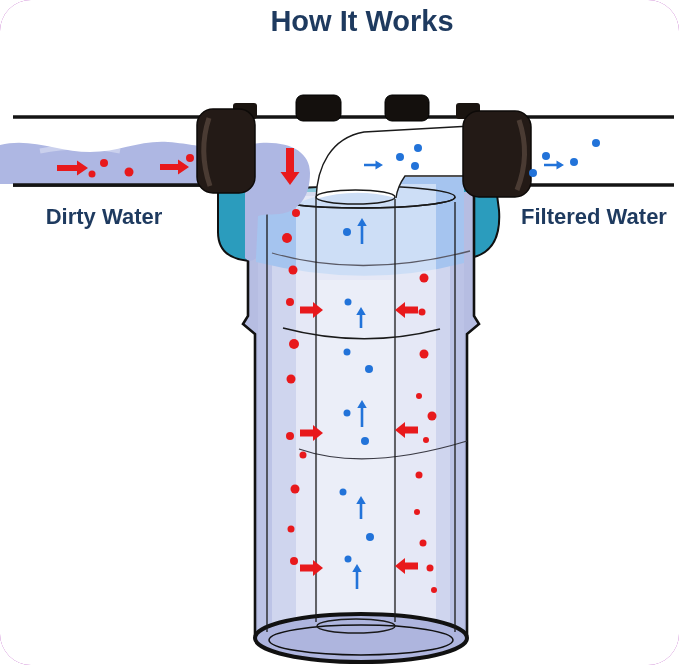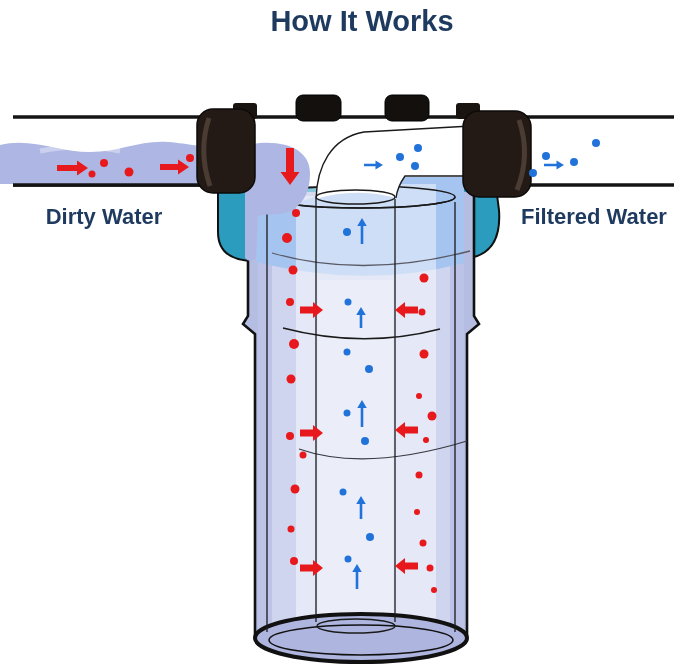--- a/index.html
+++ b/index.html
@@ -1,17 +1,17 @@
 <!DOCTYPE html>
 <html><head>
 <meta charset="utf-8">
 <style>
   html,body{margin:0;padding:0;background:#ffffff;}
   .stage{position:relative;width:679px;height:665px;overflow:hidden;
-         font-family:"Liberation Sans","DejaVu Sans",sans-serif;background:#a21caf;}
+         font-family:"Liberation Sans","DejaVu Sans",sans-serif;background:#a21caf;border-radius:31px;}
   svg{display:block;}
   text{font-family:"Liberation Sans","DejaVu Sans",sans-serif;}
   .title-text{font-size:29px;font-weight:700;}
   .label-text{font-size:22px;font-weight:700;}
 </style>
 </head>
 <body>
 
 <div class="stage">
 <svg width="679" height="665" viewBox="0 0 679 665">

